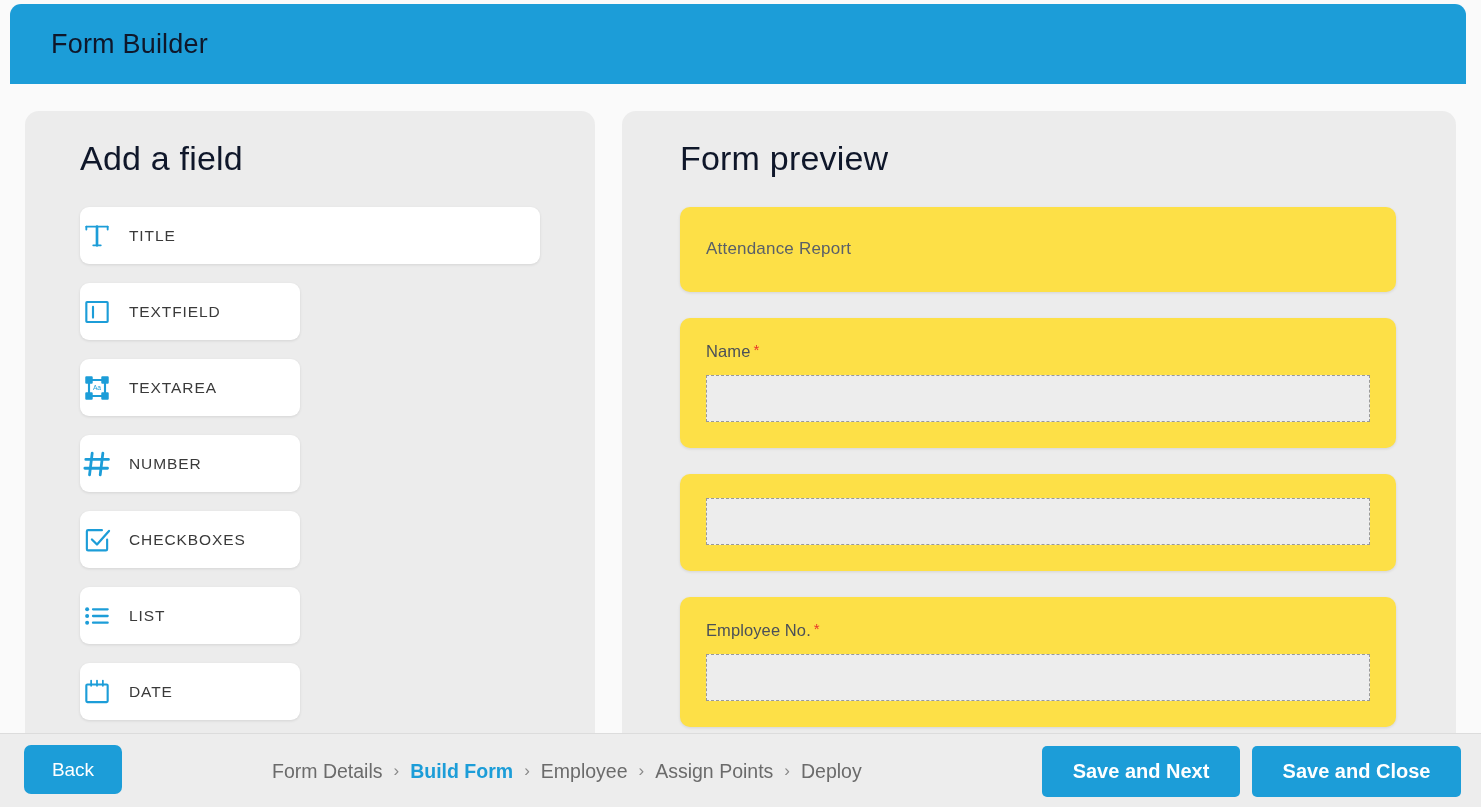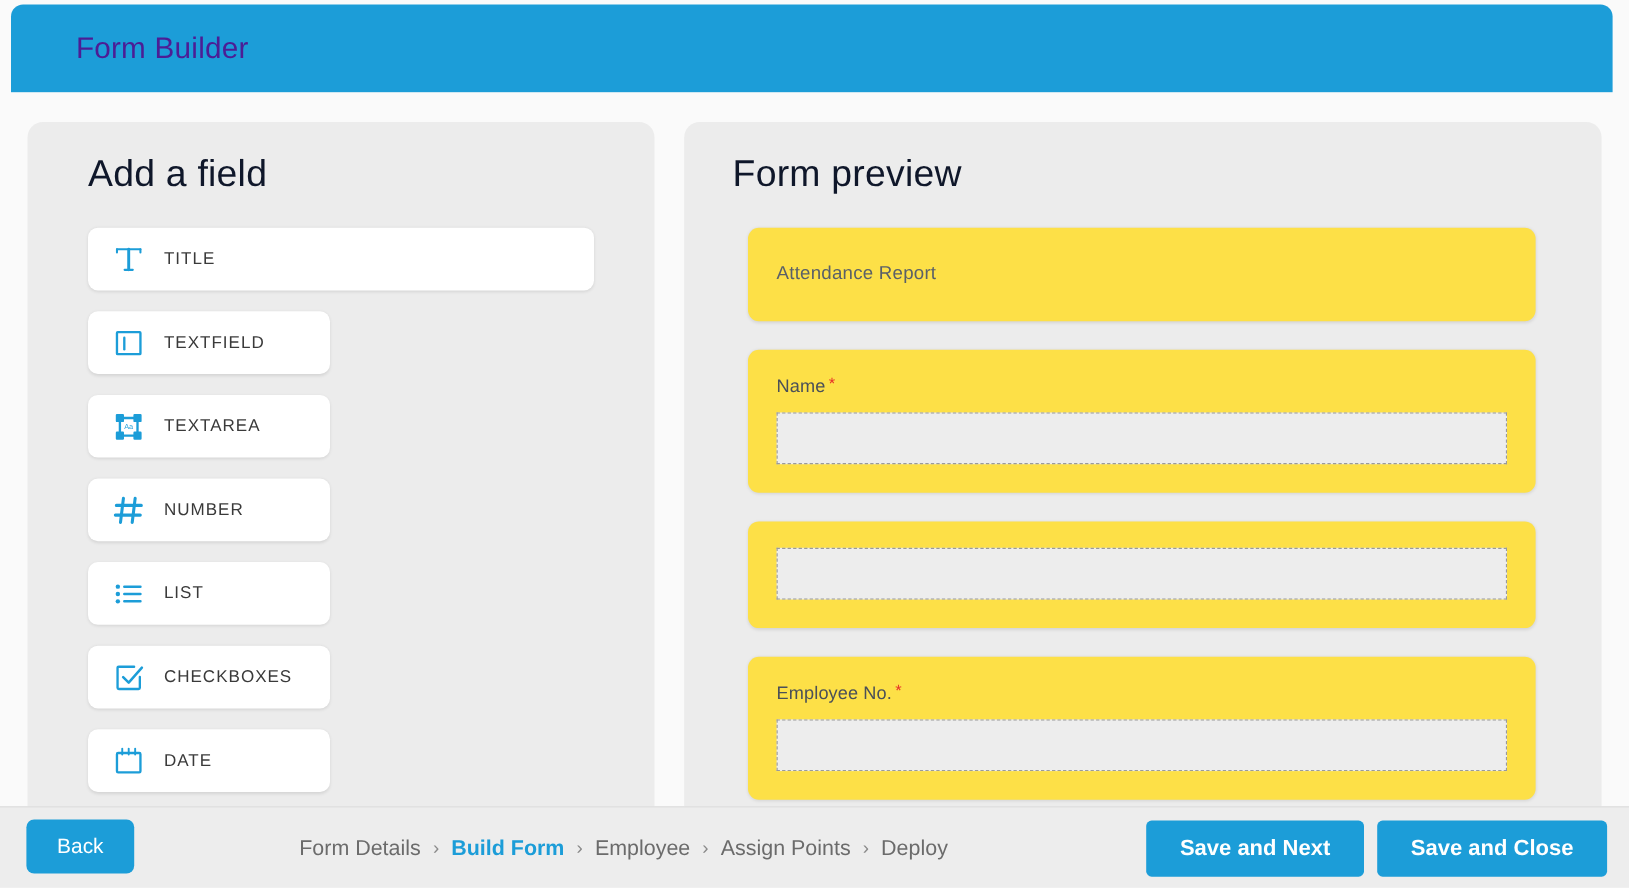--- a/index.html
+++ b/index.html
@@ -17,25 +17,25 @@
   #app-header {
     position: absolute;
     left: 10px; top: 4px;
     width: 1456px; height: 80px;
     background: #1c9dd8;
     border-radius: 11px 11px 0 0;
     display: flex;
     align-items: center;
   }
   #app-header .title {
-    color: #4c1d95;
+    color: #0f172a;
     font-size: 27px;
     font-weight: 400;
     letter-spacing: .2px;
-    margin-left: 59px;
+    margin-left: 41px;
   }
 
   
   #workspace {
     position: absolute;
     left: 0; top: 84px;
     width: 1481px;
     height: 649px;
     background: #fafafa;
     overflow: hidden;
@@ -51,39 +51,38 @@
   #panel-add-field { left: 25px; width: 570px; height: 700px; }
   #panel-preview   { left: 622px; width: 834px; height: 700px; }
 
   .panel-heading {
     font-size: 34px;
     font-weight: 300;
     color: #0f172a;
     margin: 28px 0 0 55px;
     letter-spacing: .2px;
   }
-  #panel-preview .panel-heading { margin-left: 44px; }
+  #panel-preview .panel-heading { margin-left: 58px; }
 
   
   .field-list {
     margin: 29px 0 0 55px;
     width: 460px;
     display: flex;
     flex-wrap: wrap;
     gap: 19px 21px;
   }
   .field-btn {
     background: #ffffff;
     border-radius: 9px;
     height: 57px;
     display: flex;
     align-items: center;
     box-shadow: 0 1px 3px rgba(0,0,0,.10);
     cursor: pointer;
-    padding-left: 20px;
   }
   .field-btn.full { width: 460px; }
   .field-btn.half { width: 220px; }
   .field-btn .ficon {
     width: 34px; height: 34px;
     display: flex; align-items: center; justify-content: center;
     flex: 0 0 34px;
   }
   .field-btn .flabel {
     font-size: 15.5px;
@@ -232,36 +231,36 @@
           <span class="ficon">
             <svg width="32" height="32" viewBox="0 0 24 24" fill="none" stroke="#1c9dd8" stroke-width="1.6" stroke-linecap="round" stroke-linejoin="round">
               <path d="M8.4 3.8 6.4 20.2M16.4 3.8l-2 16.4M3.6 8.6h17M2.9 15.2h17" stroke-width="2.1"></path>
             </svg>
           </span>
           <span class="flabel">NUMBER</span>
         </div>
         <div class="field-btn half">
           <span class="ficon">
             <svg width="32" height="32" viewBox="0 0 24 24" fill="none" stroke="#1c9dd8" stroke-width="1.6" stroke-linecap="round" stroke-linejoin="round">
+              <path d="M19.6 11.6v7.3a.9.9 0 0 1-.9.9H5.3a.9.9 0 0 1-.9-.9V5.5a.9.9 0 0 1 .9-.9h10.4"></path>
+              <path d="M8.2 11.6l3.8 3.8L21 5.2" stroke-width="1.7"></path>
+            </svg>
+          </span>
+          <span class="flabel">CHECKBOXES</span>
+        </div>
+        <div class="field-btn half">
+          <span class="ficon">
+            <svg width="32" height="32" viewBox="0 0 24 24" fill="none" stroke="#1c9dd8" stroke-width="1.6" stroke-linecap="round" stroke-linejoin="round">
               <circle cx="4.6" cy="7" r="1.5" fill="#1c9dd8" stroke="none"></circle>
               <circle cx="4.6" cy="12" r="1.5" fill="#1c9dd8" stroke="none"></circle>
               <circle cx="4.6" cy="17" r="1.5" fill="#1c9dd8" stroke="none"></circle>
               <path d="M9 7h11M9 12h11M9 17h11" stroke-width="1.7"></path>
             </svg>
           </span>
           <span class="flabel">LIST</span>
-        </div>
-        <div class="field-btn half">
-          <span class="ficon">
-            <svg width="32" height="32" viewBox="0 0 24 24" fill="none" stroke="#1c9dd8" stroke-width="1.6" stroke-linecap="round" stroke-linejoin="round">
-              <path d="M19.6 11.6v7.3a.9.9 0 0 1-.9.9H5.3a.9.9 0 0 1-.9-.9V5.5a.9.9 0 0 1 .9-.9h10.4"></path>
-              <path d="M8.2 11.6l3.8 3.8L21 5.2" stroke-width="1.7"></path>
-            </svg>
-          </span>
-          <span class="flabel">CHECKBOXES</span>
         </div>
         <div class="field-btn half">
           <span class="ficon">
             <svg width="32" height="32" viewBox="0 0 24 24" fill="none" stroke="#1c9dd8" stroke-width="1.6" stroke-linecap="round" stroke-linejoin="round">
               <rect x="4" y="6.4" width="16" height="13.2" rx="0.8"></rect>
               <path d="M7.6 3.4v4M12 3.4v4M16.4 3.4v4" stroke-width="1.3"></path>
             </svg>
           </span>
           <span class="flabel">DATE</span>
         </div>

